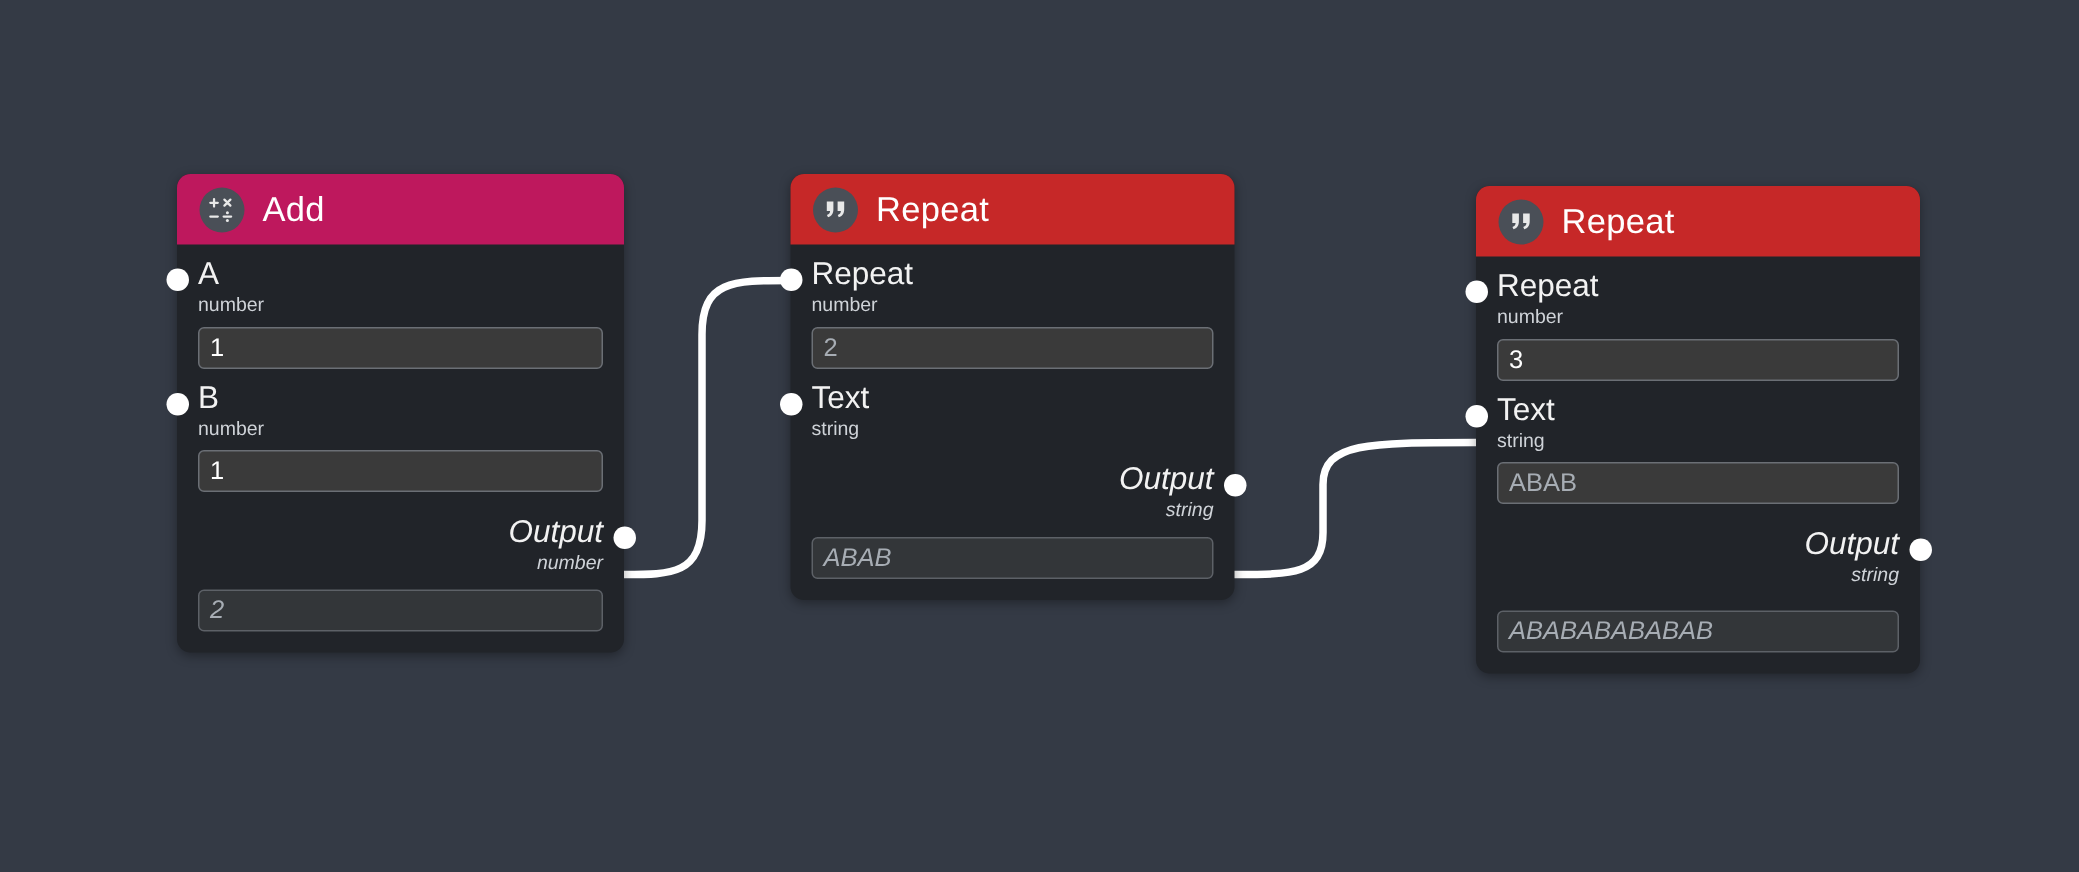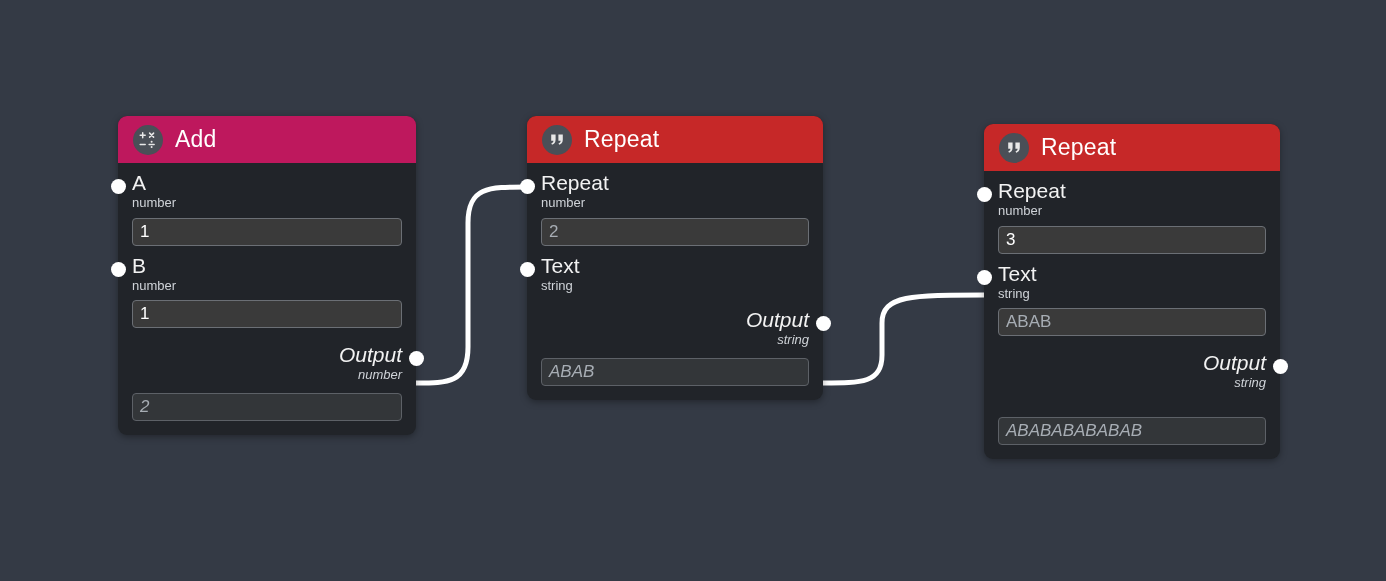--- a/index.html
+++ b/index.html
@@ -237,19 +237,19 @@
           <div class="port-row in">
             <span class="port-dot in" style="background: rgb(255, 255, 255);"></span>
             <span class="port-label">Text</span>
             <span class="port-type">string</span>
             <div class="field computed">ABAB</div>
           </div>
           <div class="port-row out" style="margin-top: 16px;">
             <span class="port-dot out" style="background: rgb(255, 255, 255);"></span>
             <span class="port-label">Output</span>
             <span class="port-type">string</span>
-            <div class="field readonly" style="text-align: left; margin-top: 26px;">ABABABABABAB</div>
+            <div class="field readonly" style="text-align: left; margin-top: 16px;">ABABABABABAB</div>
           </div>
         </div>
       </div>
     </div>
 
 </div>
 
 </body></html>

